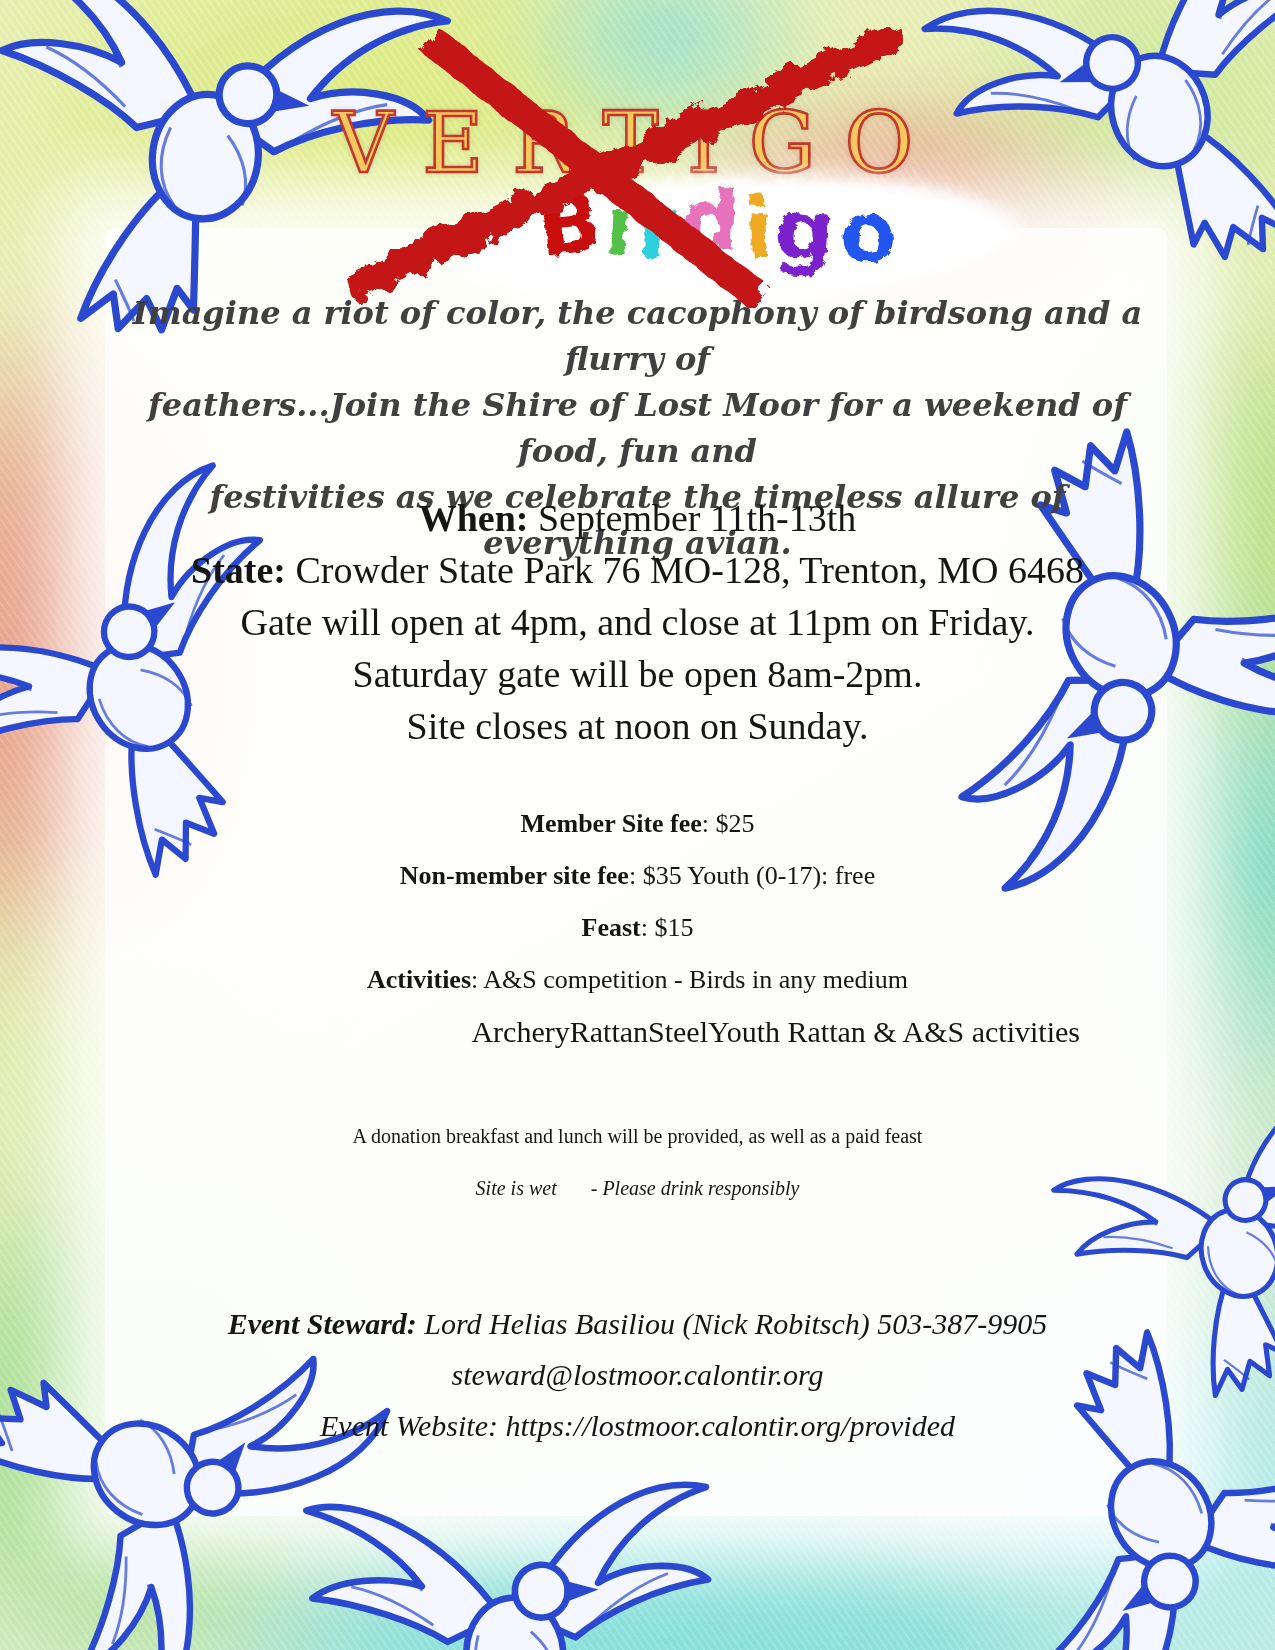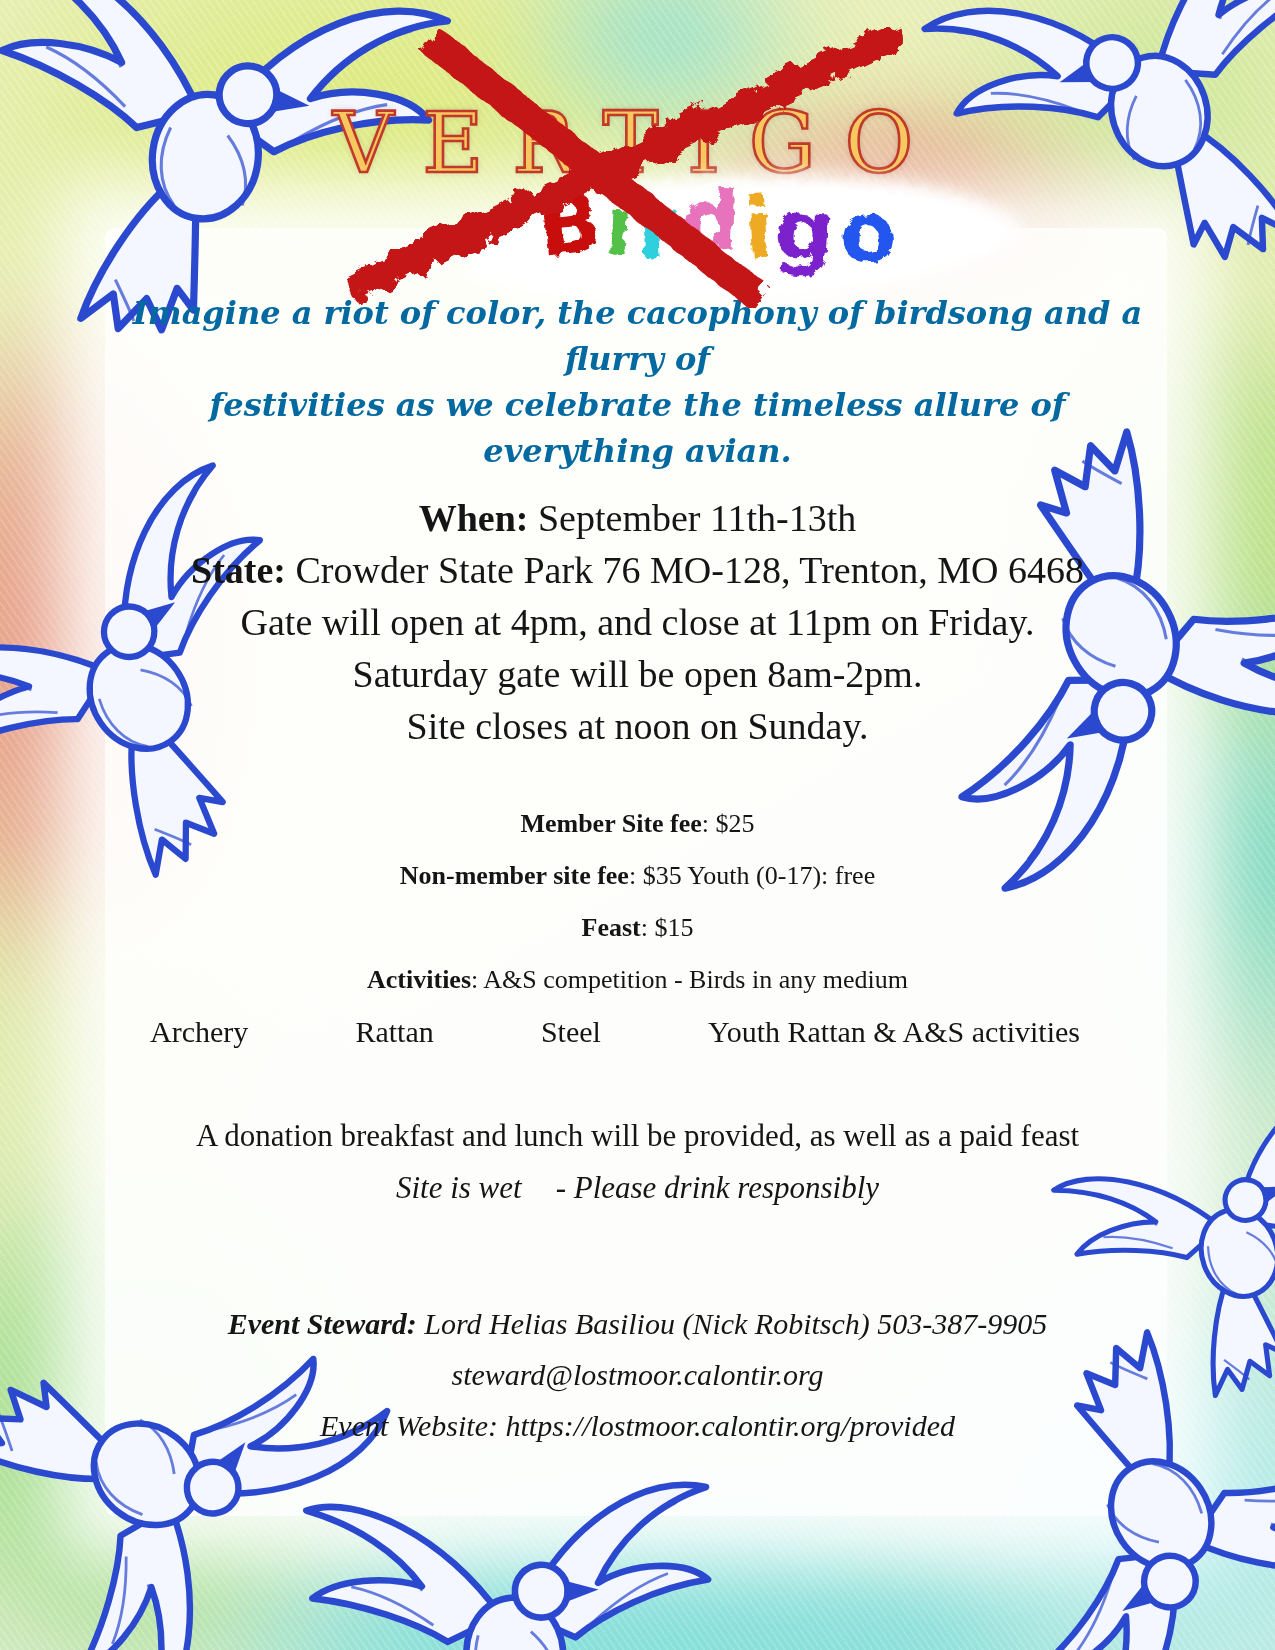--- a/index.html
+++ b/index.html
@@ -46,27 +46,27 @@
   .birdigo span:nth-child(1){transform:rotate(-6deg) translateY(4px);}
   .birdigo span:nth-child(2){transform:rotate(3deg) translateY(6px);}
   .birdigo span:nth-child(3){transform:rotate(-2deg) translateY(8px);}
   .birdigo span:nth-child(4){transform:rotate(2deg);}
   .birdigo span:nth-child(5){transform:rotate(-3deg) translateY(8px);}
   .birdigo span:nth-child(6){transform:rotate(4deg) translateY(10px);}
   .birdigo span:nth-child(7){transform:rotate(-3deg) translateY(12px);}
   
   .txt{position:absolute;z-index:5;left:110px;width:1055px;text-align:center;}
   .intro{top:290px;font-family:"DejaVu Serif","Liberation Serif",serif;
-    font-weight:bold;font-style:italic;font-size:32px;line-height:46px;color:#0369a1;}
+    font-weight:bold;font-style:italic;font-size:32px;line-height:46px;color:#404040;}
   .details{top:492px;font-size:38px;}
   .details p,.fees p,.notes p,.contact p{margin:0;line-height:52px;}
   .fees{top:798px;font-size:26px;}
   .activities-row{position:absolute;z-index:5;left:150px;width:930px;top:1006px;
-    display:flex;justify-content:space-between;align-items:center;font-size:30px;line-height:52px;}
-  .notes{top:1110px;font-size:31px;}
+    display:flex;justify-content:flex-end;align-items:center;font-size:30px;line-height:52px;}
+  .notes{top:1110px;font-size:20px;}
   .contact{top:1298px;font-size:30px;font-style:italic;line-height:51px;}
   .contact p{line-height:51px;}
   b.lbl{font-weight:700;}
   .it{font-style:italic;}
   .gap-left{margin-left:34px;}
   .steward-lbl{font-weight:700;font-style:italic;}
 </style>
 </head>
 <body>
 
@@ -157,20 +157,21 @@
 </div>
 <svg class="cross-svg" width="580" height="292">
   <g filter="url(#rough-big)" stroke="#c41313" stroke-width="30" stroke-linecap="butt" fill="none">
     <line x1="100" y1="22" x2="432" y2="282"></line>
     <line x1="22" y1="272" x2="572" y2="18"></line>
   </g>
 </svg>
 
 <div class="txt intro">
   <div>Imagine a riot of color, the cacophony of birdsong and a flurry of</div>
+  <div>feathers...Join the Shire of Lost Moor for a weekend of food, fun and</div>
   <div>festivities as we celebrate the timeless allure of everything avian.</div>
 </div>
 
 <div class="txt details">
   <p><b class="lbl">When:</b><span> September 11th-13th</span></p>
   <p><b class="lbl">State:</b><span> Crowder State Park 76 MO-128, Trenton, MO 6468</span></p>
   <p>Gate will open at 4pm, and close at 11pm on Friday.</p>
   <p>Saturday gate will be open 8am-2pm.</p>
   <p>Site closes at noon on Sunday.</p>
 </div>

